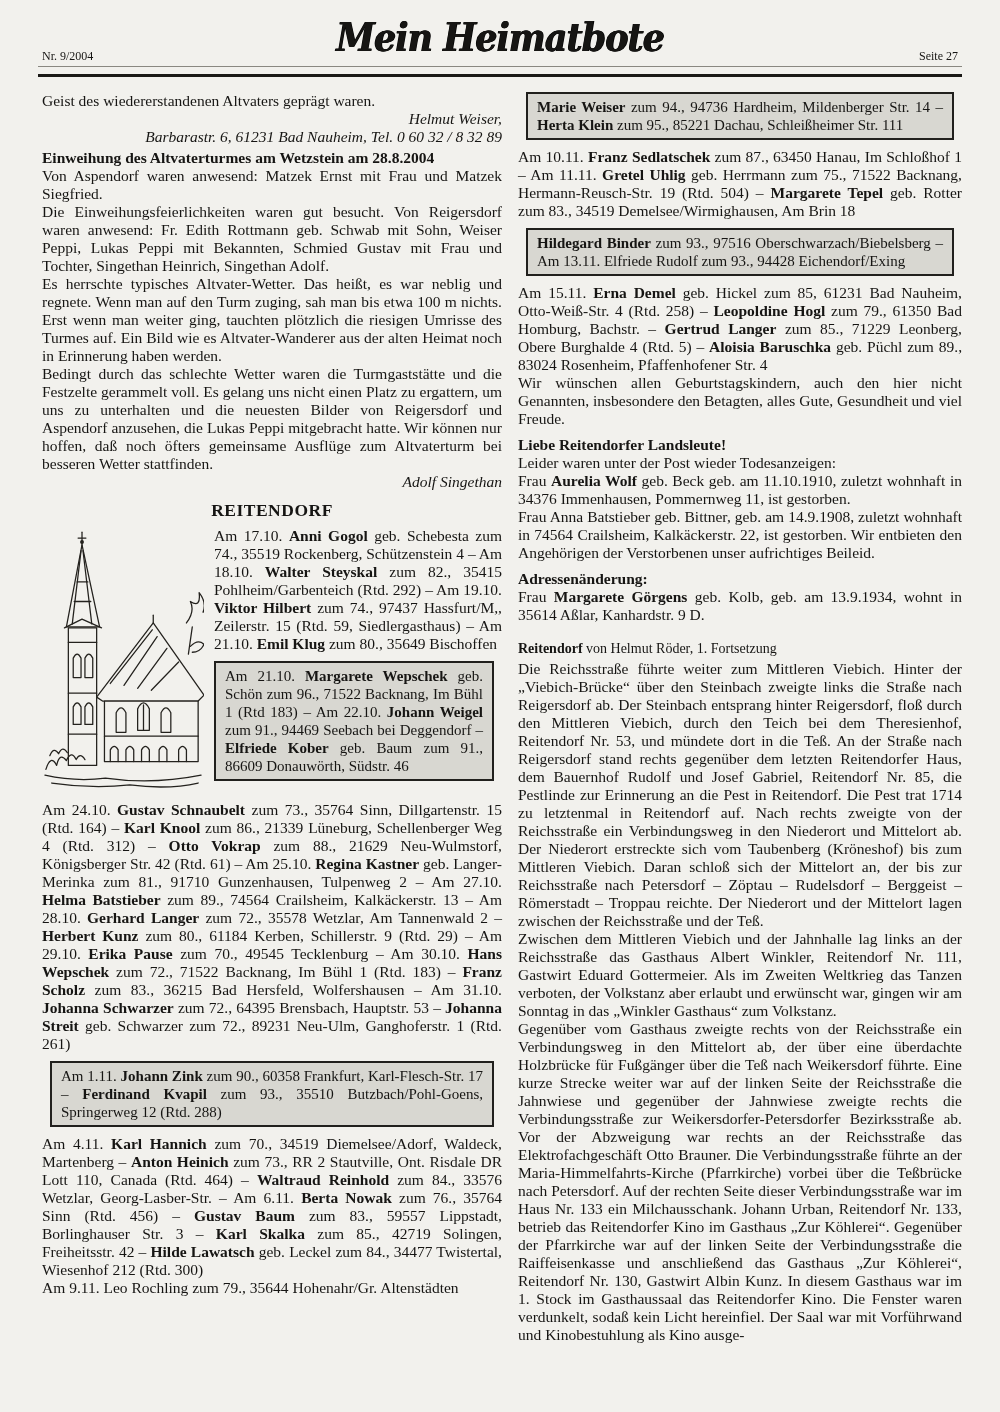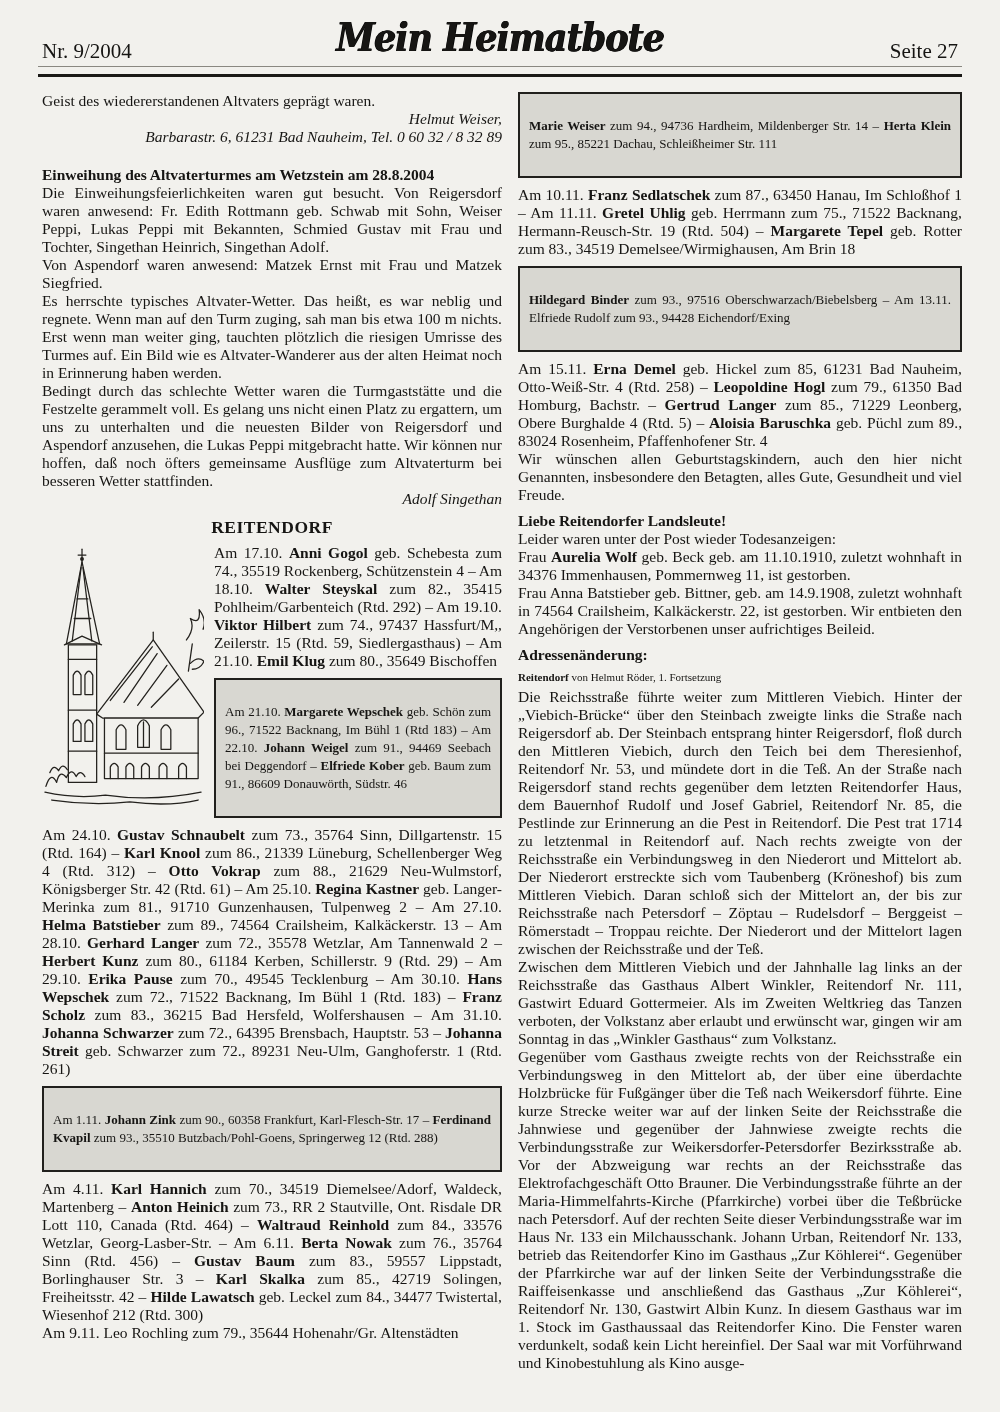--- a/index.html
+++ b/index.html
@@ -12,42 +12,42 @@
   }
   
   .header{position:relative;height:80px;margin:0 38px;}
   .masthead{
     position:absolute;top:16px;left:0;right:0;text-align:center;
     font-family:"DejaVu Serif",serif;font-weight:bold;font-style:italic;
     font-size:35px;letter-spacing:-1px;transform:scaleY(1.12);
     text-shadow:0.6px 0 0 #000,-0.4px 0 0 #000;
   }
   .header-row{position:absolute;left:4px;right:4px;bottom:16px;
-    display:flex;justify-content:space-between;font-size:21px;}
+    display:flex;justify-content:space-between;font-size:12px;}
   .rule-thin{position:absolute;left:0;right:0;bottom:13px;border-top:1px solid #8a8881;}
   .rule-thick{position:absolute;left:0;right:0;bottom:3px;border-top:3px solid #1a1916;}
   
   .columns{display:flex;gap:16px;padding:12px 38px 0 42px;}
   .col-left{width:460px;}
   .col-right{width:444px;}
   .p{font-size:15.5px;line-height:18px;text-align:justify;hyphens:auto;margin:0;}
   .sig{font-size:15.5px;line-height:18px;text-align:right;font-style:italic;margin:0;}
-  .h-bold{font-size:15.5px;line-height:18px;font-weight:bold;margin:20px 0 0;}
+  .h-bold{font-size:15.5px;line-height:18px;font-weight:bold;margin:3px 0 0;}
   .section-title{text-align:center;font-weight:bold;font-size:17.5px;
     letter-spacing:0.5px;margin:9px 0 6px;}
   .graybox{
     border:2px solid #21201d;background:#d8d7d1;
-    padding:23px 9px;margin:8px 0;
-    font-size:13px;line-height:18px;text-align:justify;hyphens:auto;
+    padding:4px 9px;margin:8px 8px;
+    font-size:15px;line-height:18px;text-align:justify;hyphens:auto;
   }
   .graybox.beside{overflow:hidden;margin-left:2px;}
   .church{float:left;width:162px;margin:2px 10px 2px 0;}
   .clear{clear:left;}
   .mt6{margin-top:6px;} .mt8{margin-top:8px;}
-  .story-head{font-size:11px;line-height:18px;margin:4px 0 2px;}
+  .story-head{font-size:14px;line-height:18px;margin:16px 0 2px;}
 </style>
 </head>
 <body>
 
 <div class="page">
 
   <div class="header">
     <div class="masthead">Mein Heimatbote</div>
     <div class="header-row">
       <span>Nr. 9/2004</span>
@@ -58,22 +58,22 @@
   </div>
 
   <div class="columns">
 
     <div class="col-left">
       <p class="p">Geist des wiedererstandenen Altvaters geprägt waren.</p>
       <p class="sig">Helmut Weiser,</p>
       <p class="sig">Barbarastr. 6, 61231 Bad Nauheim, Tel. 0 60 32 / 8 32 89</p>
 
       <p class="h-bold">Einweihung des Altvaterturmes am Wetzstein am 28.8.2004</p>
+      <p class="p">Von Aspendorf waren anwesend: Matzek Ernst mit Frau und Matzek Siegfried.</p>
       <p class="p">Die Einweihungsfeierlichkeiten waren gut besucht. Von Reigersdorf waren anwesend: Fr. Edith Rottmann geb. Schwab mit Sohn, Weiser Peppi, Lukas Peppi mit Bekannten, Schmied Gustav mit Frau und Tochter, Singethan Heinrich, Singethan Adolf.</p>
-      <p class="p">Von Aspendorf waren anwesend: Matzek Ernst mit Frau und Matzek Siegfried.</p>
       <p class="p">Es herrschte typisches Altvater-Wetter. Das heißt, es war neblig und regnete. Wenn man auf den Turm zuging, sah man bis etwa 100 m nichts. Erst wenn man weiter ging, tauchten plötzlich die riesigen Umrisse des Turmes auf. Ein Bild wie es Altvater-Wanderer aus der alten Heimat noch in Erinnerung haben werden.</p>
       <p class="p">Bedingt durch das schlechte Wetter waren die Turmgaststätte und die Festzelte gerammelt voll. Es gelang uns nicht einen Platz zu ergattern, um uns zu unterhalten und die neuesten Bilder von Reigersdorf und Aspendorf anzusehen, die Lukas Peppi mitgebracht hatte. Wir können nur hoffen, daß noch öfters gemeinsame Ausflüge zum Altvaterturm bei besseren Wetter stattfinden.</p>
       <p class="sig">Adolf Singethan</p>
 
       <div class="section-title">REITENDORF</div>
 
       <div class="church">
         <svg viewBox="0 0 166 272" width="162" height="266" aria-hidden="true">
           <g stroke="#24221e" fill="none" stroke-width="1.3" stroke-linejoin="round" stroke-linecap="round">
 
@@ -147,20 +147,21 @@
       <div class="graybox"><span style="font-weight: bold;">Hildegard Binder</span><span> zum 93., 97516 Oberschwarzach/Biebelsberg – Am 13.11. </span><span style="font-weight: normal;">Elfriede Rudolf</span><span> zum 93., 94428 Eichendorf/Exing</span></div>
       <p class="p"><span>Am 15.11. </span><span style="font-weight: bold;">Erna Demel</span><span> geb. Hickel zum 85, 61231 Bad Nauheim, Otto-Weiß-Str. 4 (Rtd. 258) – </span><span style="font-weight: bold;">Leopoldine Hogl</span><span> zum 79., 61350 Bad Homburg, Bachstr. – </span><span style="font-weight: bold;">Gertrud Langer</span><span> zum 85., 71229 Leonberg, Obere Burghalde 4 (Rtd. 5) – </span><span style="font-weight: bold;">Aloisia Baruschka</span><span> geb. Püchl zum 89., 83024 Rosenheim, Pfaffenhofener Str. 4</span></p>
       <p class="p">Wir wünschen allen Geburtstagskindern, auch den hier nicht Genannten, insbesondere den Betagten, alles Gute, Gesundheit und viel Freude.</p>
 
       <p class="h-bold mt8">Liebe Reitendorfer Landsleute!</p>
       <p class="p">Leider waren unter der Post wieder Todesanzeigen:</p>
       <p class="p"><span>Frau </span><span style="font-weight: bold;">Aurelia Wolf</span><span> geb. Beck geb. am 11.10.1910, zuletzt wohnhaft in 34376 Immenhausen, Pommernweg 11, ist gestorben.</span></p>
       <p class="p"><span>Frau </span><span style="font-weight: normal;">Anna Batstieber</span><span> geb. Bittner, geb. am 14.9.1908, zuletzt wohnhaft in 74564 Crailsheim, Kalkäckerstr. 22, ist gestorben. Wir entbieten den Angehörigen der Verstorbenen unser aufrichtiges Beileid.</span></p>
 
       <p class="h-bold mt8">Adressenänderung:</p>
+      <p class="p"><span>Frau </span><span style="font-weight: bold;">Margarete Görgens</span><span> geb. Kolb, geb. am 13.9.1934, wohnt in 35614 Aßlar, Kanhardstr. 9 D.</span></p>
 
       <p class="story-head"><span style="font-weight: bold;">Reitendorf</span><span> von Helmut Röder, 1. Fortsetzung</span></p>
       <p class="p">Die Reichsstraße führte weiter zum Mittleren Viebich. Hinter der „Viebich-Brücke“ über den Steinbach zweigte links die Straße nach Reigersdorf ab. Der Steinbach entsprang hinter Reigersdorf, floß durch den Mittleren Viebich, durch den Teich bei dem Theresienhof, Reitendorf Nr. 53, und mündete dort in die Teß. An der Straße nach Reigersdorf stand rechts gegenüber dem letzten Reitendorfer Haus, dem Bauernhof Rudolf und Josef Gabriel, Reitendorf Nr. 85, die Pestlinde zur Erinnerung an die Pest in Reitendorf. Die Pest trat 1714 zu letztenmal in Reitendorf auf. Nach rechts zweigte von der Reichsstraße ein Verbindungsweg in den Niederort und Mittelort ab. Der Niederort erstreckte sich vom Taubenberg (Kröneshof) bis zum Mittleren Viebich. Daran schloß sich der Mittelort an, der bis zur Reichsstraße nach Petersdorf – Zöptau – Rudelsdorf – Berggeist – Römerstadt – Troppau reichte. Der Niederort und der Mittelort lagen zwischen der Reichsstraße und der Teß.</p>
       <p class="p">Zwischen dem Mittleren Viebich und der Jahnhalle lag links an der Reichsstraße das Gasthaus Albert Winkler, Reitendorf Nr. 111, Gastwirt Eduard Gottermeier. Als im Zweiten Weltkrieg das Tanzen verboten, der Volkstanz aber erlaubt und erwünscht war, gingen wir am Sonntag in das „Winkler Gasthaus“ zum Volkstanz.</p>
       <p class="p">Gegenüber vom Gasthaus zweigte rechts von der Reichsstraße ein Verbindungsweg in den Mittelort ab, der über eine überdachte Holzbrücke für Fußgänger über die Teß nach Weikersdorf führte. Eine kurze Strecke weiter war auf der linken Seite der Reichsstraße die Jahnwiese und gegenüber der Jahnwiese zweigte rechts die Verbindungsstraße zur Weikersdorfer-Petersdorfer Bezirksstraße ab. Vor der Abzweigung war rechts an der Reichsstraße das Elektrofachgeschäft Otto Brauner. Die Verbindungsstraße führte an der Maria-Himmelfahrts-Kirche (Pfarrkirche) vorbei über die Teßbrücke nach Petersdorf. Auf der rechten Seite dieser Verbindungsstraße war im Haus Nr. 133 ein Milchausschank. Johann Urban, Reitendorf Nr. 133, betrieb das Reitendorfer Kino im Gasthaus „Zur Köhlerei“. Gegenüber der Pfarrkirche war auf der linken Seite der Verbindungsstraße die Raiffeisenkasse und anschließend das Gasthaus „Zur Köhlerei“, Reitendorf Nr. 130, Gastwirt Albin Kunz. In diesem Gasthaus war im 1. Stock im Gasthaussaal das Reitendorfer Kino. Die Fenster waren verdunkelt, sodaß kein Licht hereinfiel. Der Saal war mit Vorführwand und Kinobestuhlung als Kino ausge-</p>
     </div>
 
   </div>
 </div>
 

